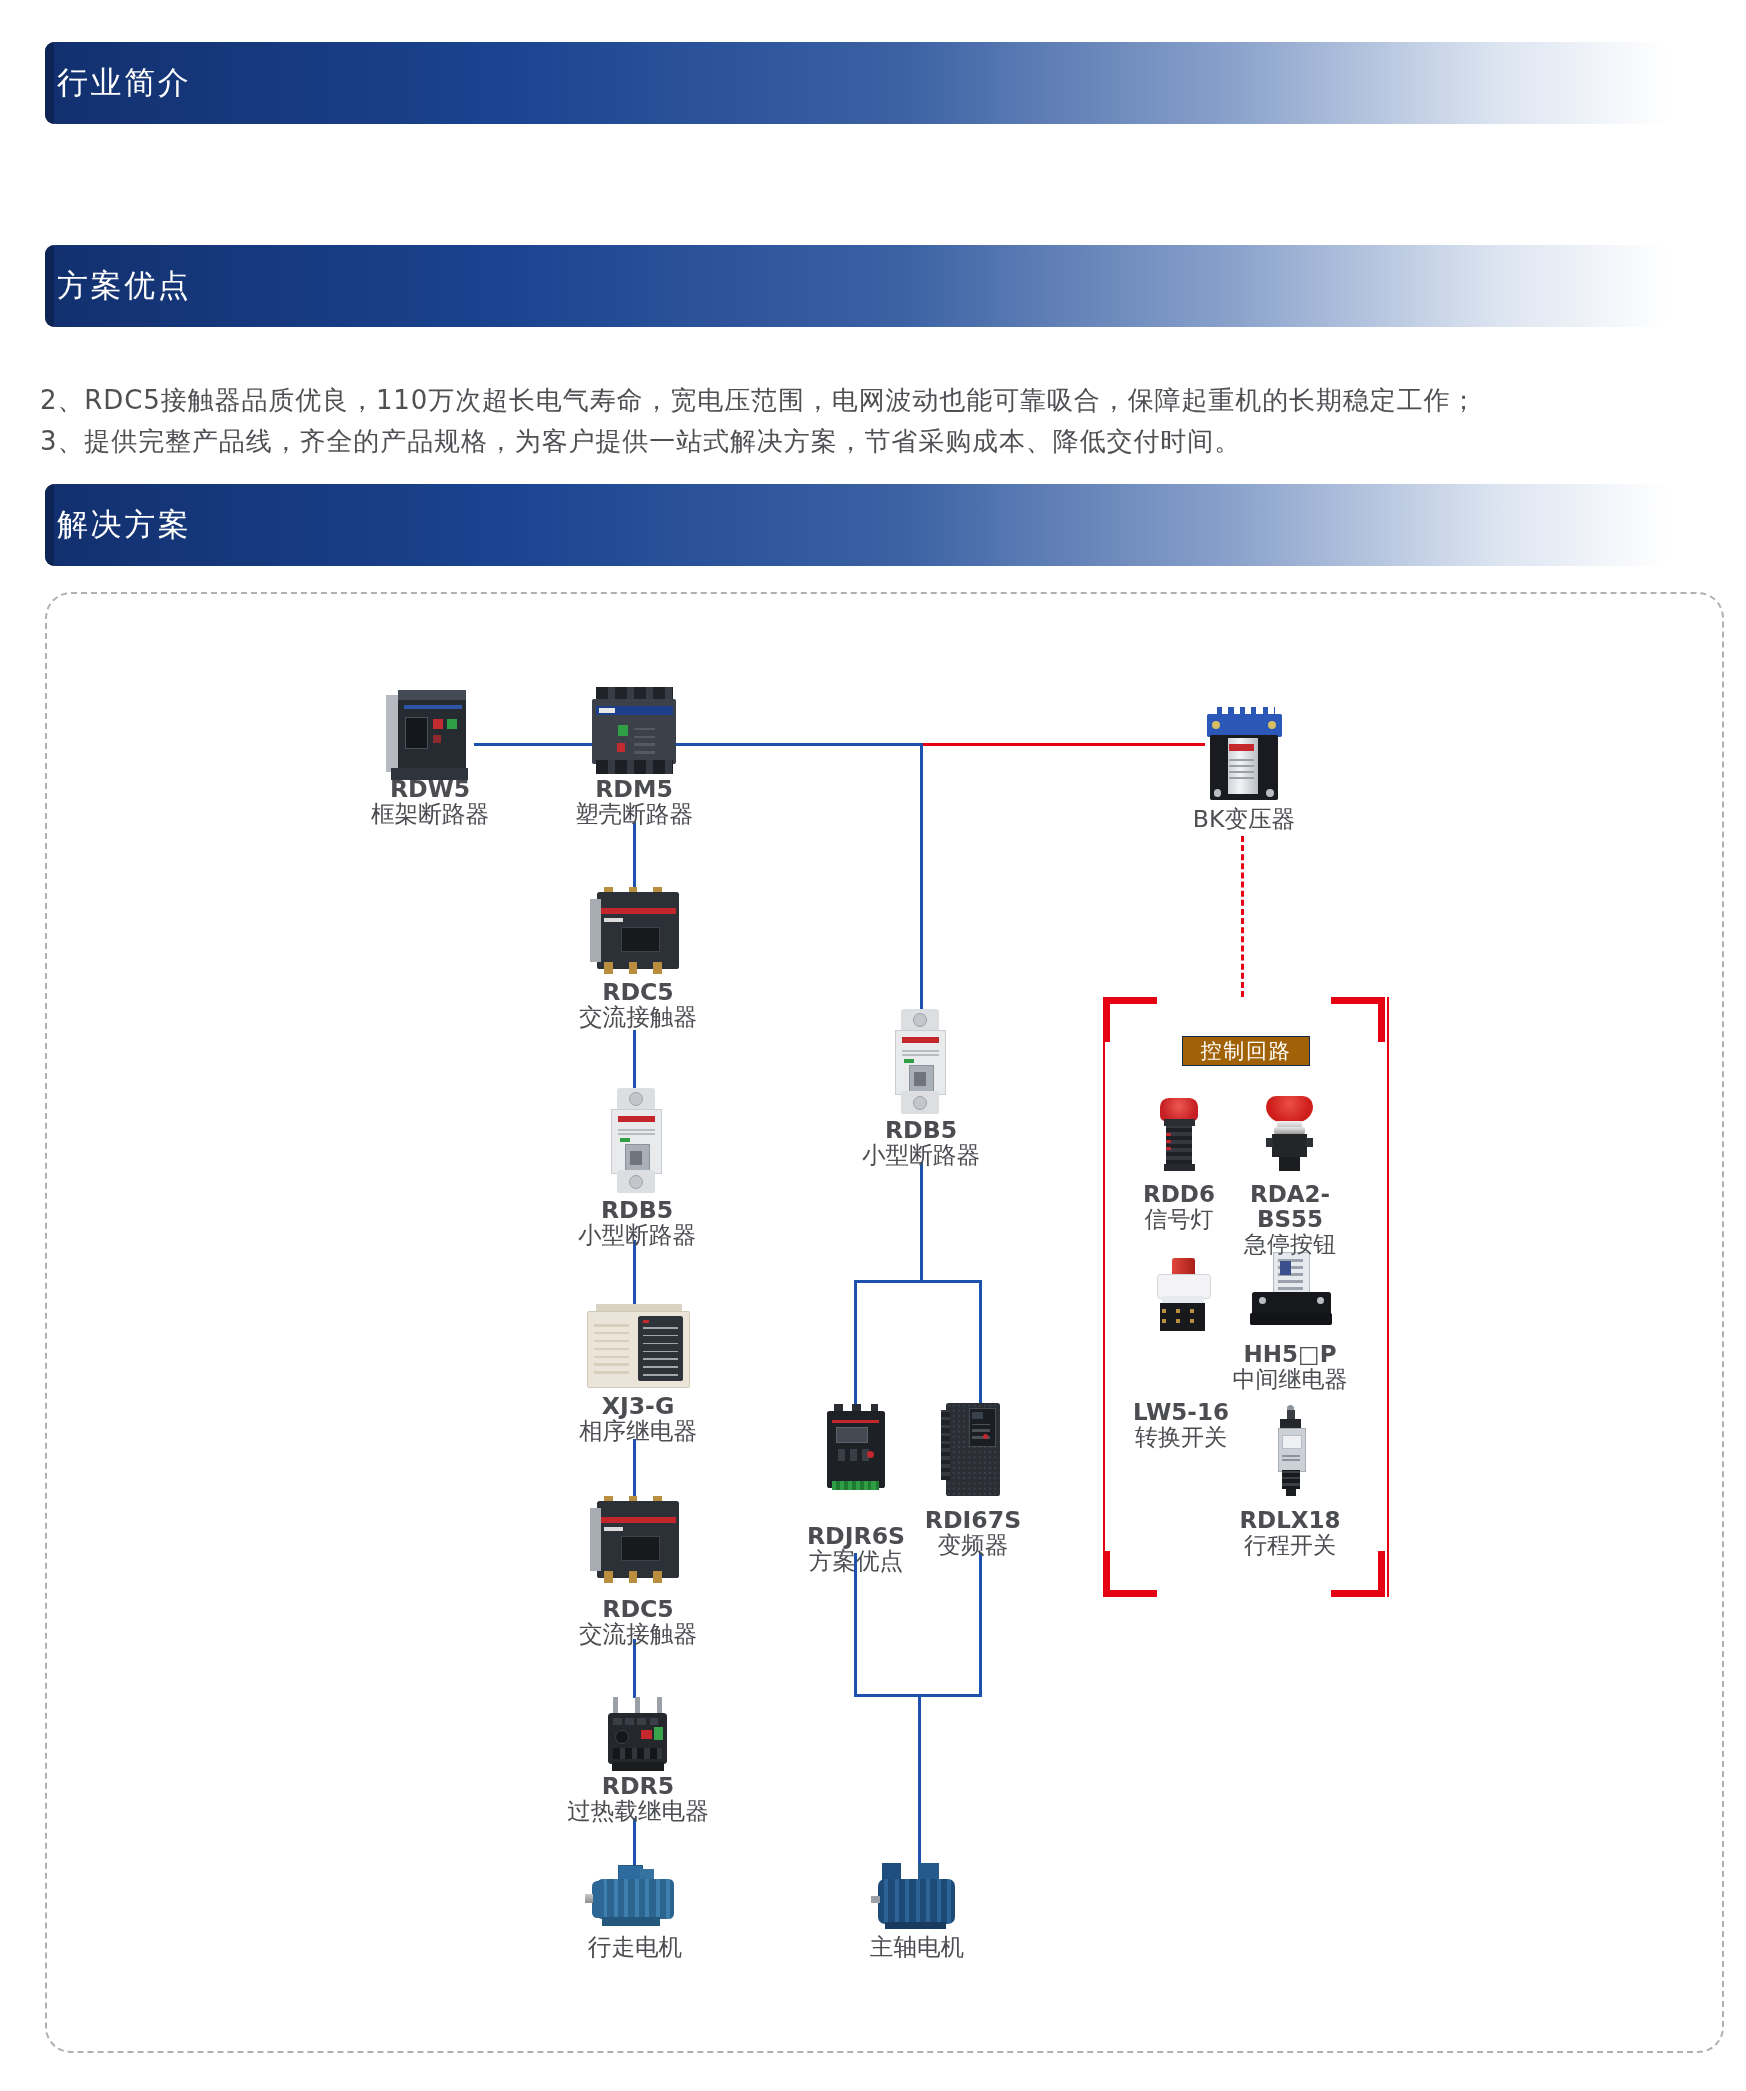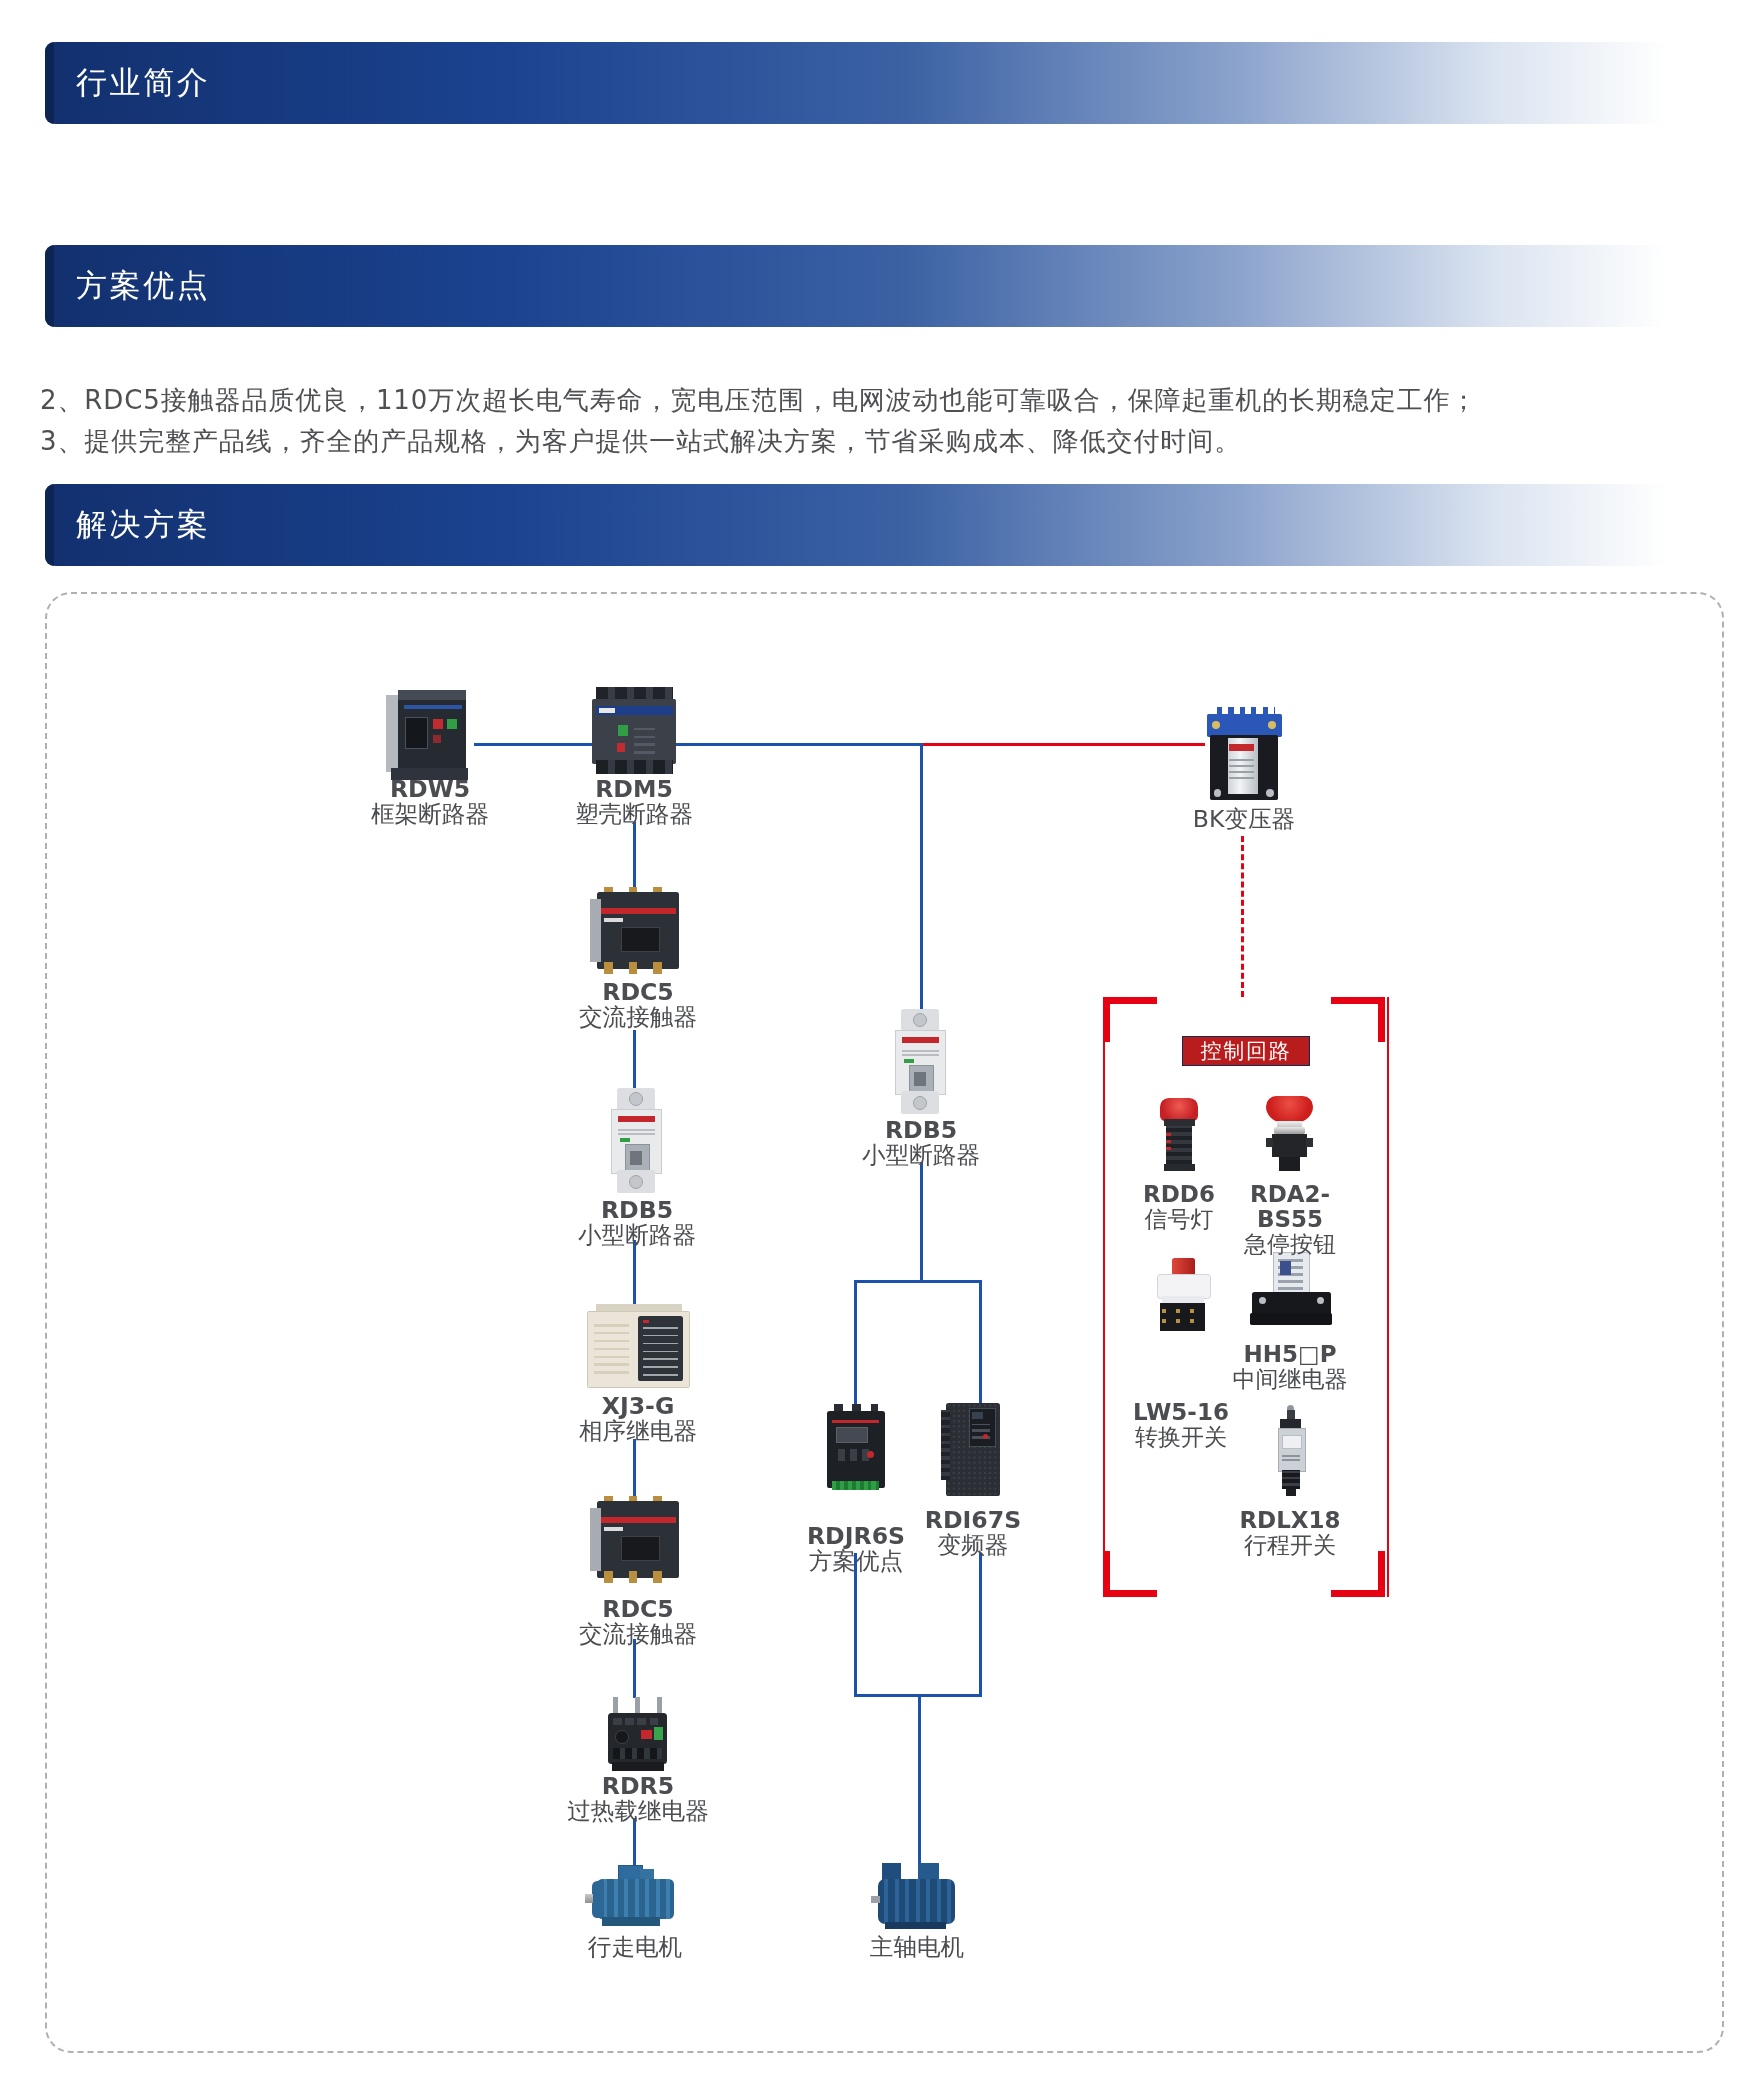--- a/index.html
+++ b/index.html
@@ -5,42 +5,42 @@
   html,body{margin:0;padding:0;background:#ffffff;}
   #page{position:relative;width:1747px;height:2092px;background:#fff;overflow:hidden;
         font-family:"DejaVu Sans","Liberation Sans",sans-serif;}
 
   
   .banner{position:absolute;left:45px;width:1656px;height:82px;border-radius:10.5px;
           background:linear-gradient(90deg,#12306e 0%,#1b4390 28%,#3c62a4 52%,#8ba3cc 72%,#dde5f1 88%,#ffffff 98%);
           display:flex;align-items:center;}
   .banner::before{content:"";position:absolute;left:0;top:0;width:8.7px;height:100%;
           background:#0c2554;border-radius:10.5px 0 0 10.5px;}
-  .banner .btitle{color:#ffffff;font-size:31px;font-weight:500;letter-spacing:2.6px;padding-left:31px;}
+  .banner .btitle{color:#ffffff;font-size:31px;font-weight:500;letter-spacing:2.6px;padding-left:12px;}
 
   .bodytext{position:absolute;left:40px;width:1659px;color:#4f5053;font-size:26px;
             line-height:41px;letter-spacing:0.9px;}
   .advpoint{position:absolute;left:40px;width:1668px;color:#4f5053;font-size:26px;
             line-height:31px;letter-spacing:0.9px;white-space:nowrap;}
 
   
   #diagram{position:absolute;left:45px;top:592px;width:1675px;height:1457px;
            border:2.6px dashed #b0b0b0;border-radius:26px;}
 
   
   .wire{position:absolute;}
   .wb{background:#1c52ae;}
   .wr{background:#e60113;}
   .wrdash{position:absolute;border-left:3.5px dashed #e60113;}
 
   
   #ctrlbox{position:absolute;left:1103px;top:997px;width:282px;height:600px;
            border-left:2.6px solid #e60113;border-right:2.6px solid #e60113;}
   .cb{position:absolute;background:#e60113;}
-  #badge{position:absolute;left:1182px;top:1036px;width:126px;height:28px;background:#b91c1c;
+  #badge{position:absolute;left:1182px;top:1036px;width:126px;height:28px;background:#a16207;
          border:1.7px solid #13294f;display:flex;align-items:center;justify-content:center;
          color:#fff;font-size:21px;letter-spacing:1.7px;}
 
   
   .plabel{position:absolute;text-align:center;color:#4b4d51;font-size:23.6px;line-height:25px;}
   .plabel .model{margin-bottom:0px;font-weight:bold;}
 
   
   .prod{position:absolute;}
   .prod div{position:absolute;}

